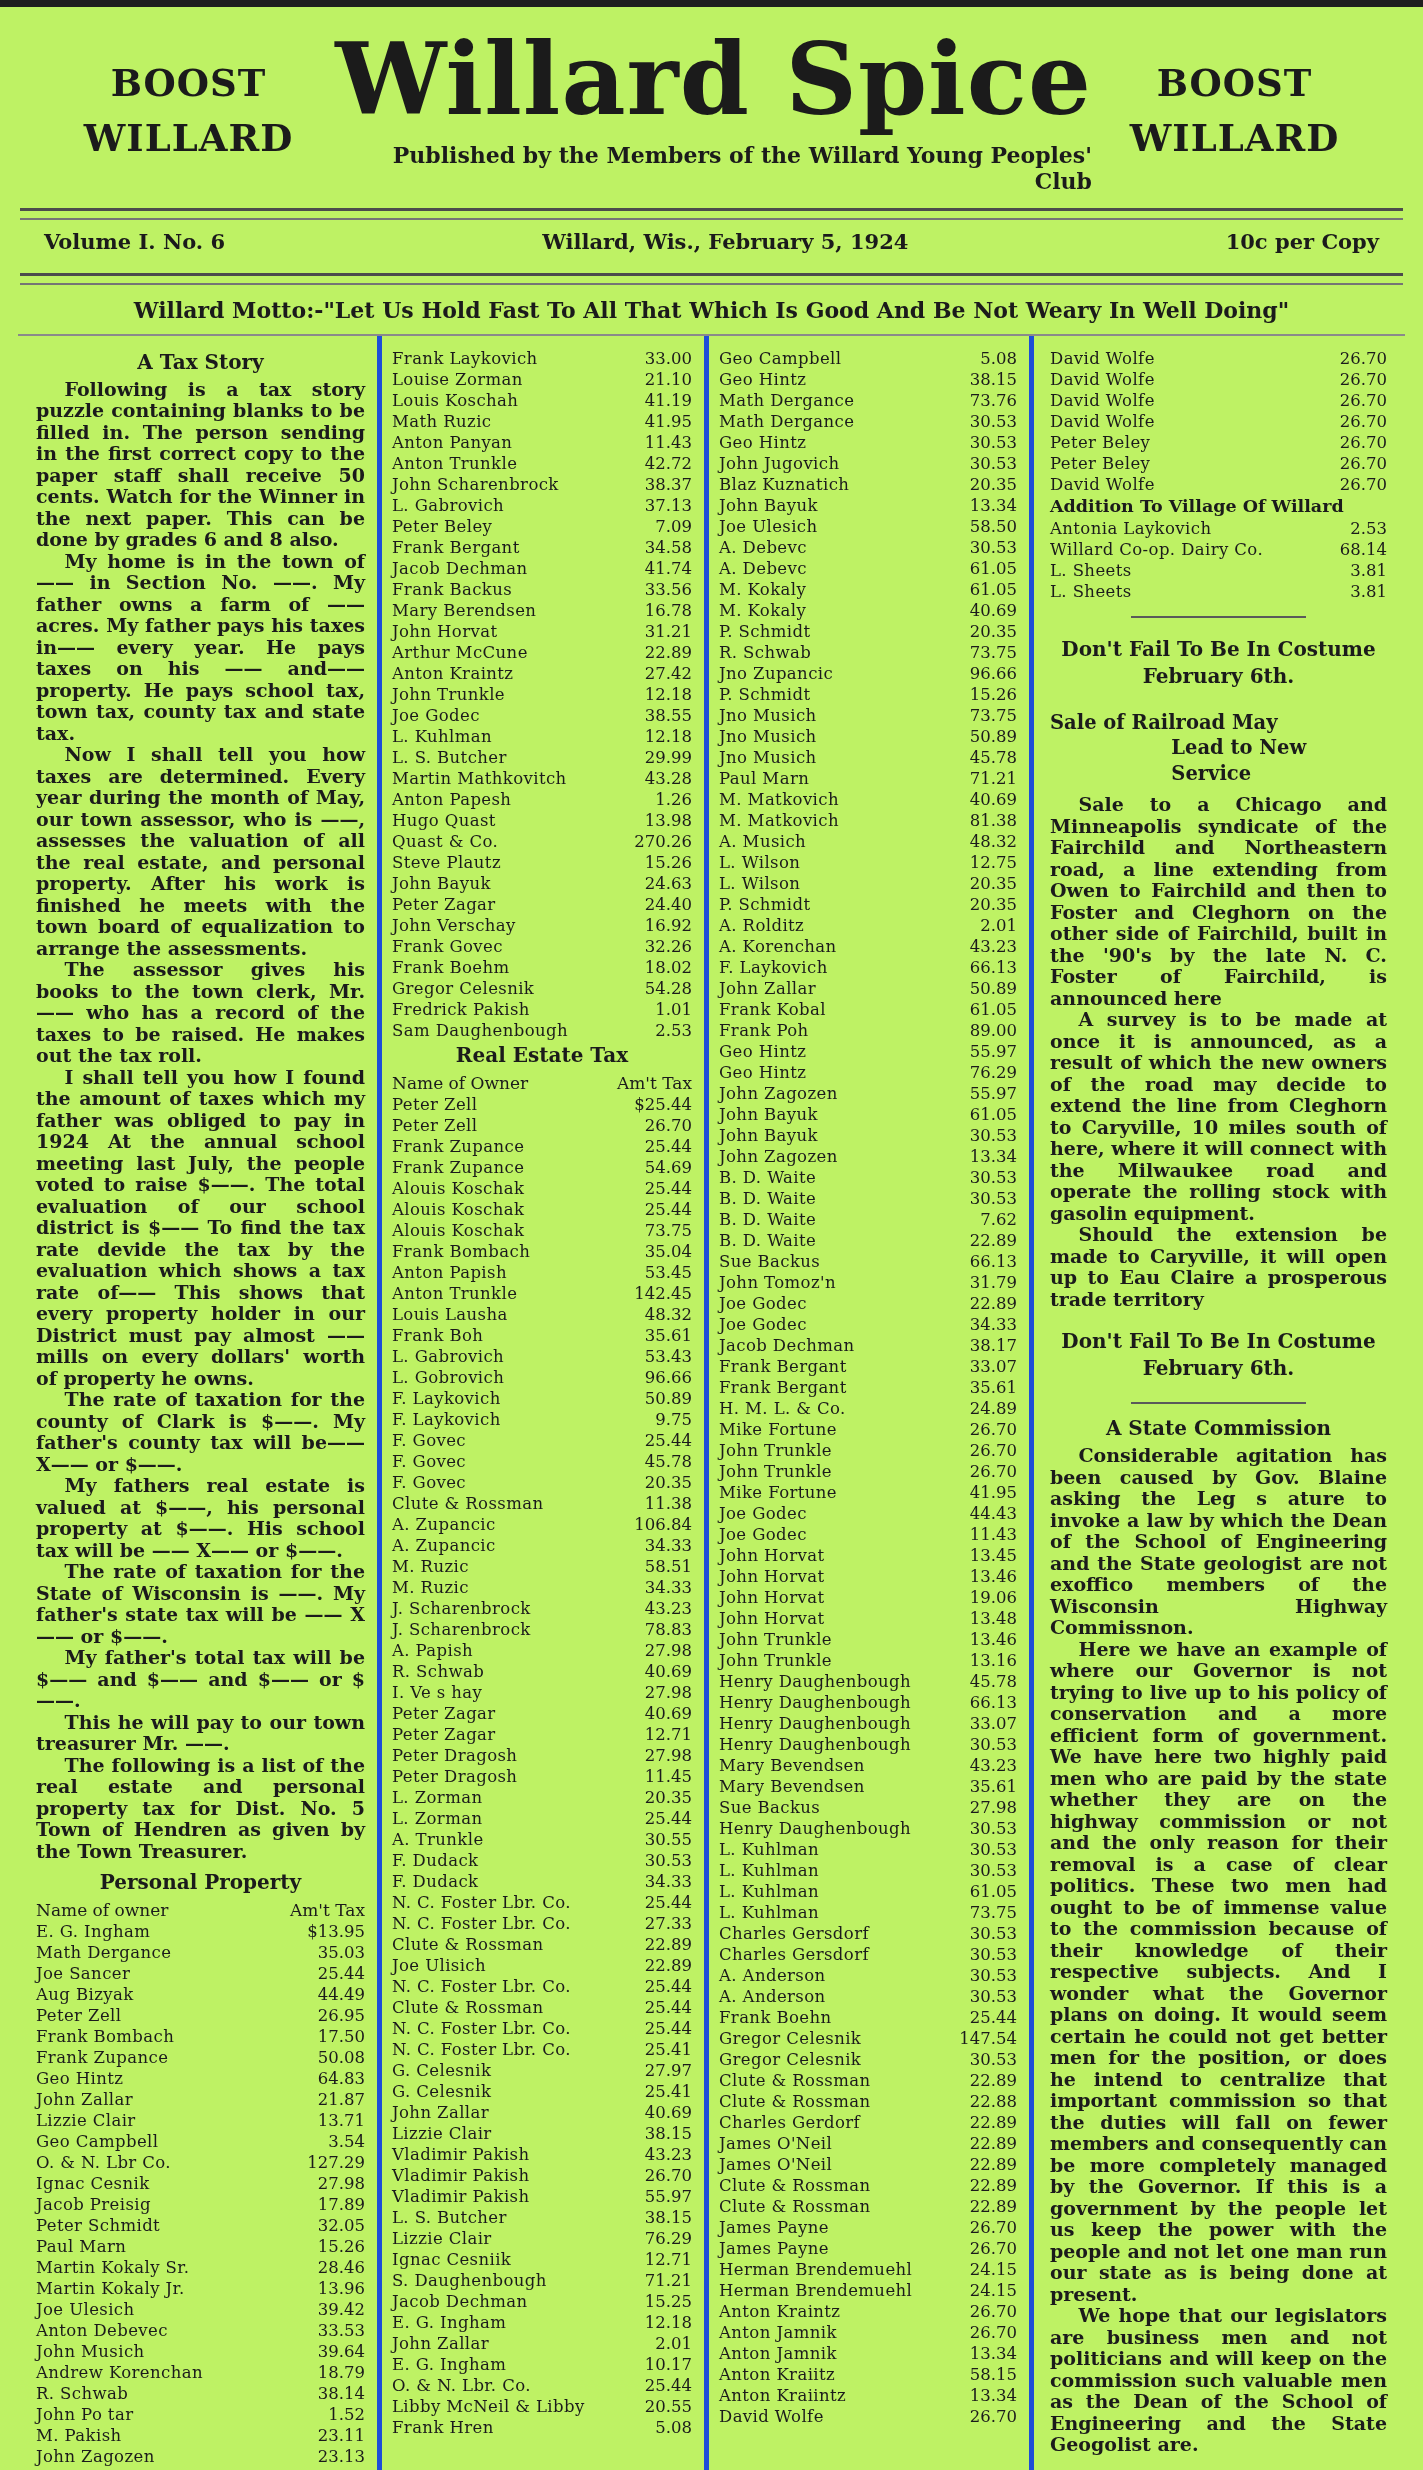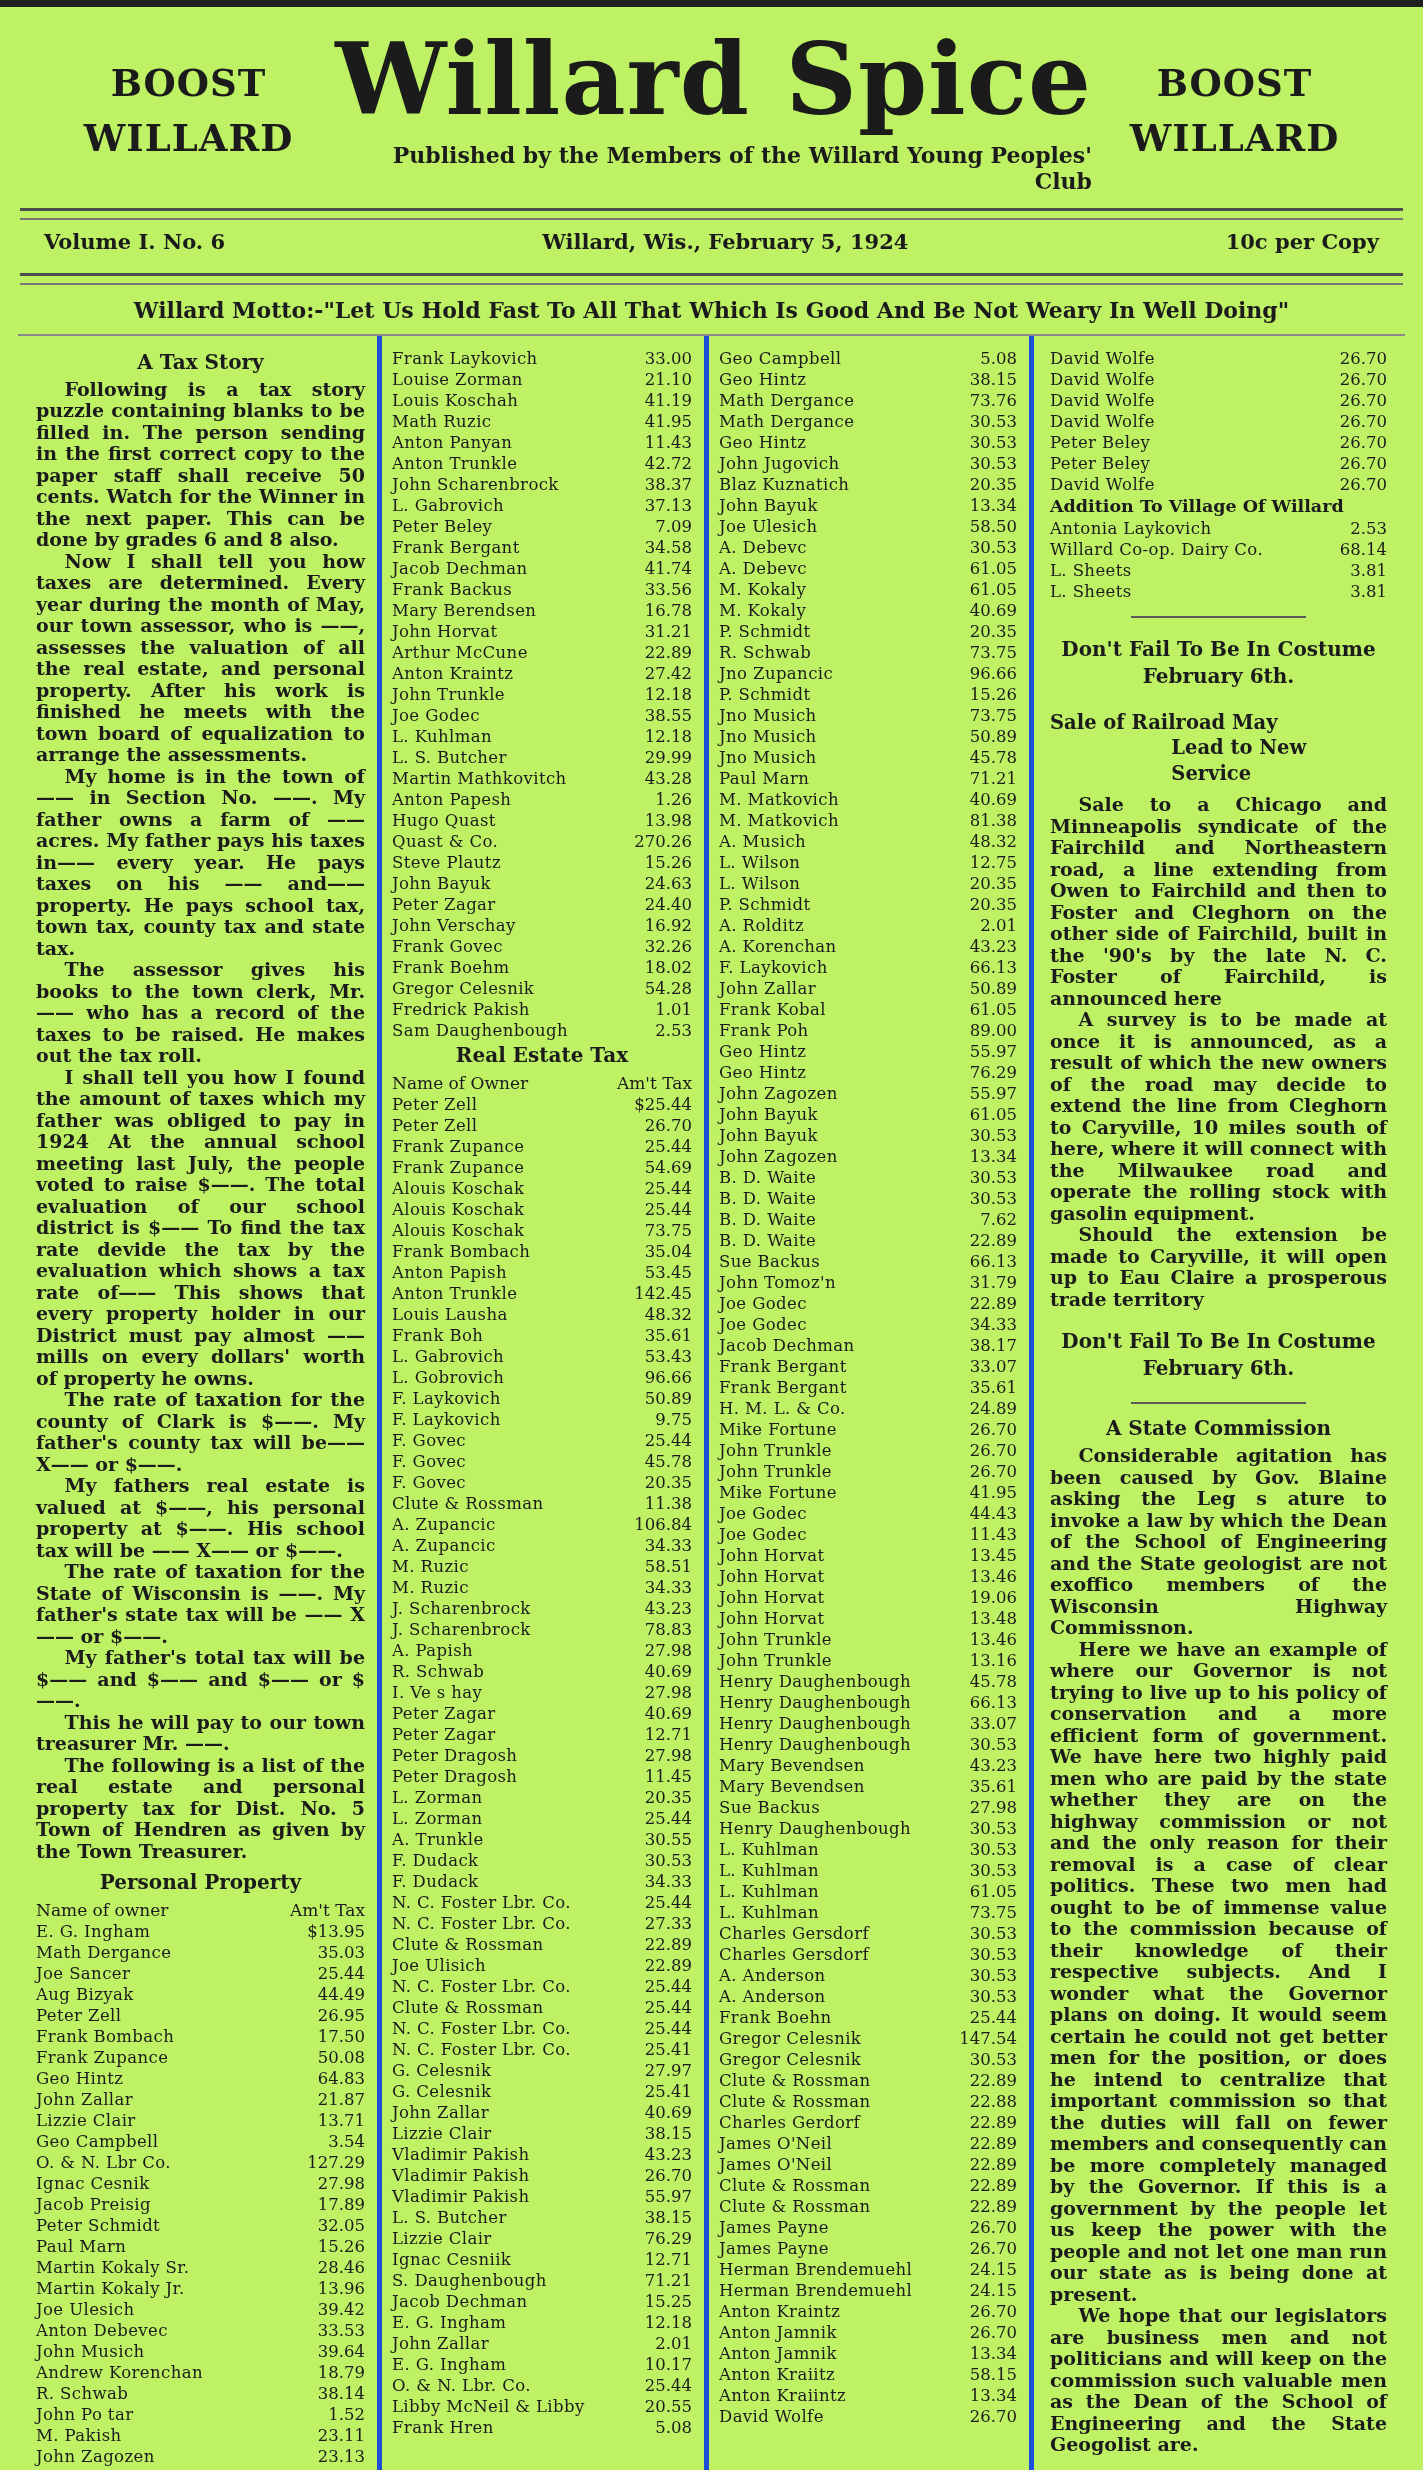--- a/index.html
+++ b/index.html
@@ -70,22 +70,22 @@
   <div class="rule-double"></div>
   <div class="motto">Willard Motto:-"Let Us Hold Fast To All That Which Is Good And Be Not Weary In Well Doing"</div>
   <div class="rule-thin"></div>
 
   <main class="columns">
 
     <section class="col">
       <h2 class="sec-heading">A Tax Story</h2>
       <div class="article">
           <p>Following is a tax story puzzle containing blanks to be filled in.  The person sending in the first correct copy to the paper staff shall receive 50 cents. Watch for the Winner in the next paper.  This can be done by grades 6 and 8 also.</p>
+          <p>My home is in the town of—— in Section No. ——.  My father owns a farm of ——acres.  My father pays his taxes in—— every year.  He pays taxes on his —— and—— property.  He pays school tax, town tax, county tax and state tax.</p>
           <p>Now I shall tell you how taxes are determined.  Every year during the month of May, our town assessor, who is ——, assesses the valuation of all the real estate, and personal property.  After his work is finished he meets with the town board of equalization to arrange the assessments.</p>
-          <p>My home is in the town of—— in Section No. ——.  My father owns a farm of ——acres.  My father pays his taxes in—— every year.  He pays taxes on his —— and—— property.  He pays school tax, town tax, county tax and state tax.</p>
           <p>The assessor gives his books to the town clerk, Mr. —— who has a record of the taxes to be raised.  He makes out the tax roll.</p>
           <p>I shall tell you how I found the amount of taxes which my father was obliged to pay in 1924  At the annual school meeting last July, the people voted to raise $——.  The total evaluation of our school district is $——  To find the tax rate devide the tax by the evaluation which shows a tax rate of——  This shows that every property holder in our District must pay almost ——mills on every dollars' worth of property he owns.</p>
           <p>The rate of taxation for the county of Clark is $——.  My father's county tax will be—— X—— or $——.</p>
           <p>My fathers real estate is valued at $——, his personal property at $——.  His school tax will be —— X—— or $——.</p>
           <p>The rate of taxation for the State of Wisconsin is ——.  My father's state tax will be —— X—— or $——.</p>
           <p>My father's total tax will be $—— and $—— and $—— or $——.</p>
           <p>This he will pay to our town treasurer Mr. ——.</p>
           <p>The following is a list of the real estate and personal property tax for Dist. No. 5 Town of Hendren as given by the Town Treasurer.</p>
         </div>
       <h2 class="sec-heading mt">Personal Property</h2>

